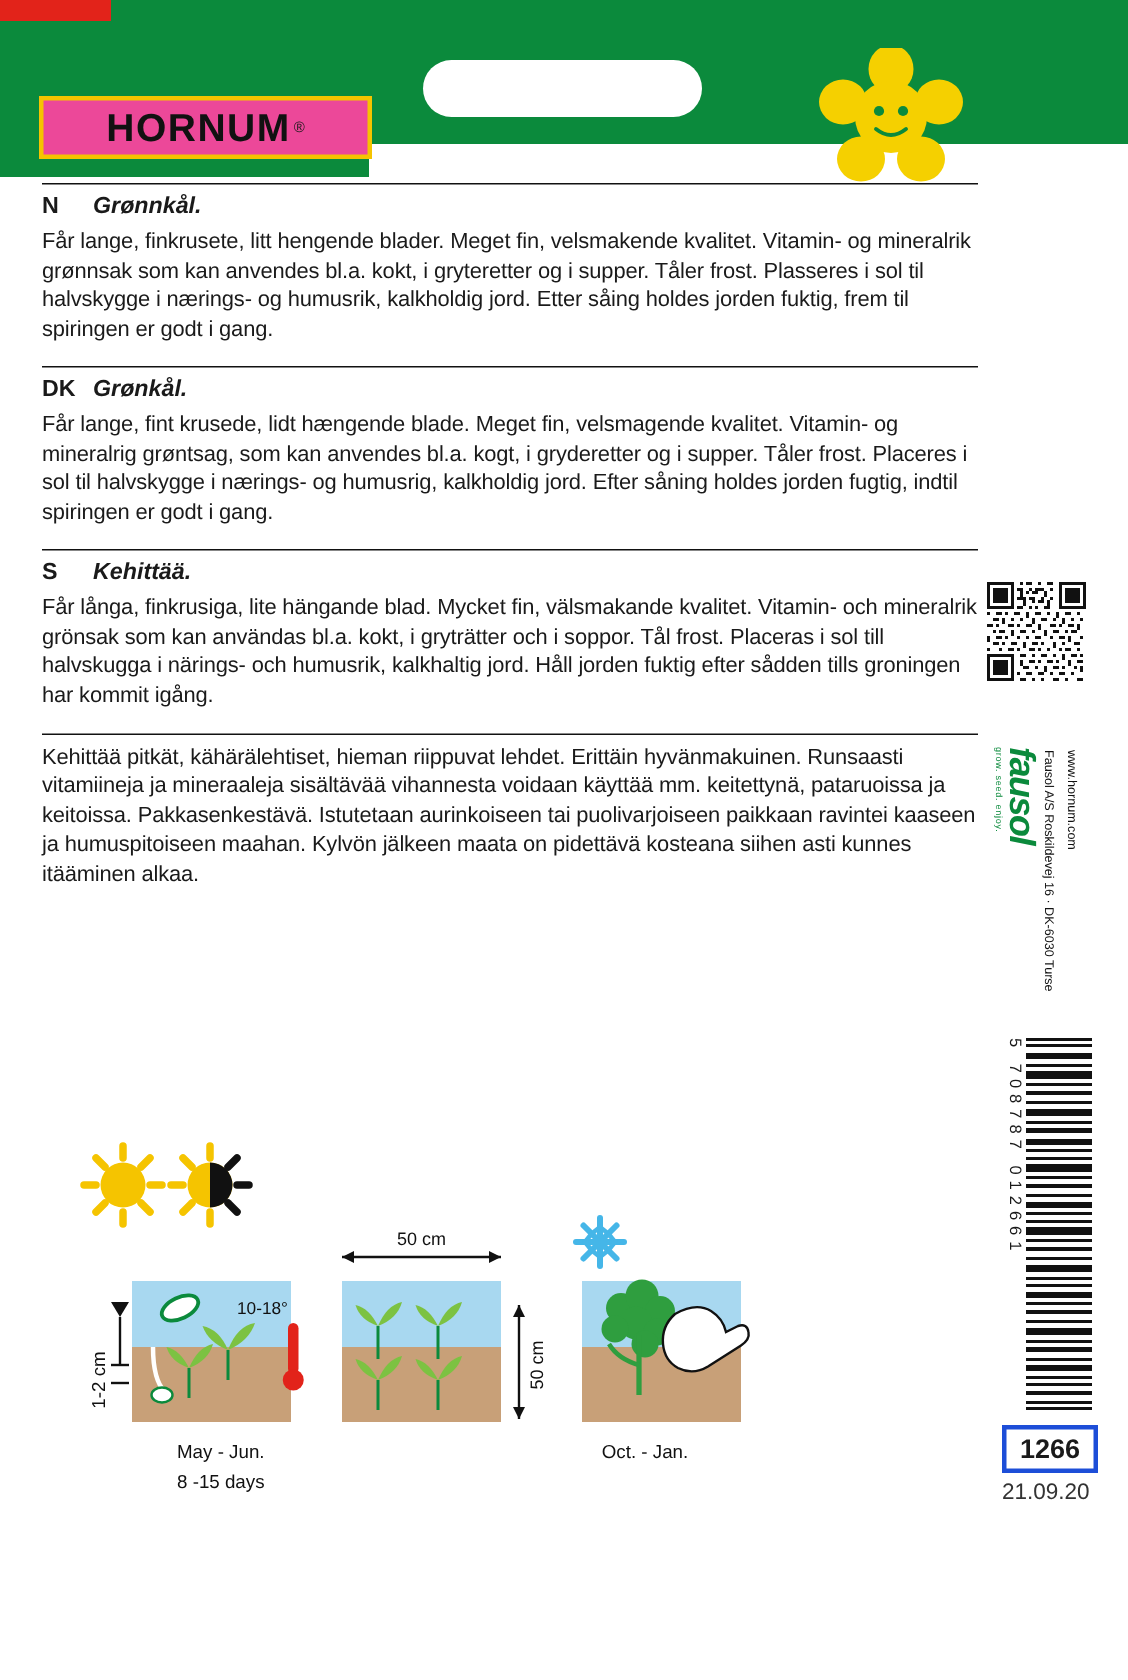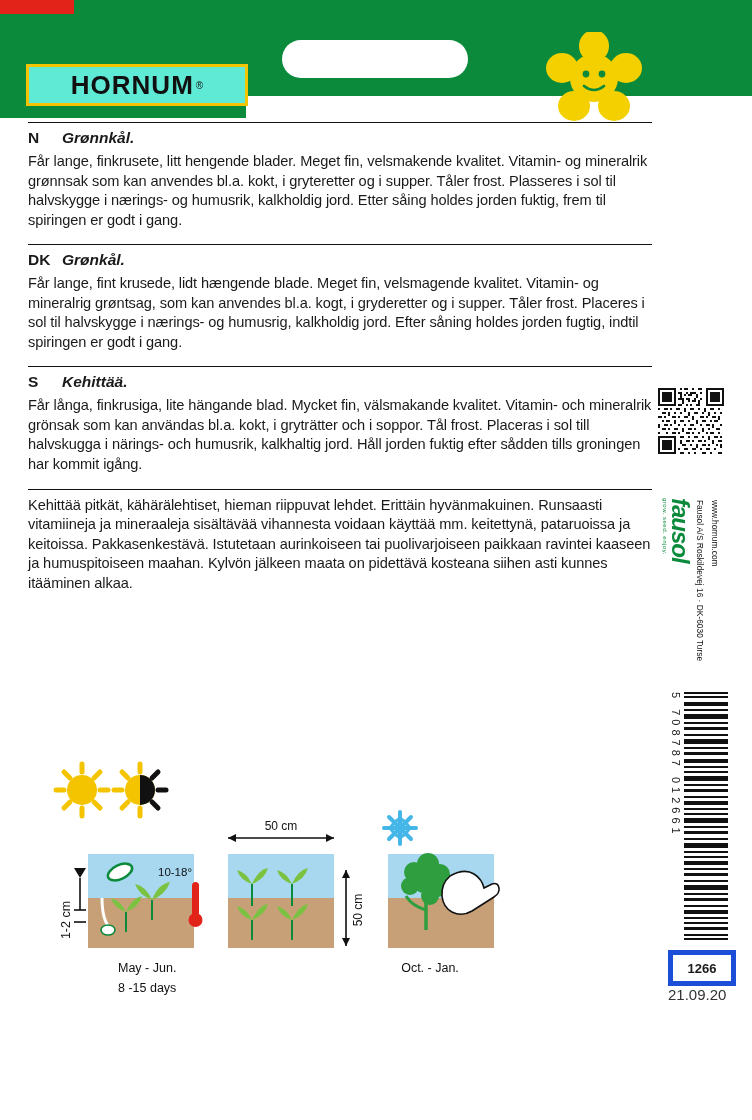--- a/index.html
+++ b/index.html
@@ -55,21 +55,21 @@
     background: #ffffff;
   }
 
   
   .logo {
     position: absolute;
     left: 26px;
     top: 64px;
     width: 222px;
     height: 42px;
-    background: #5eead4;
+    background: #ec4899;
     border: 3px solid #f5c400;
     box-sizing: border-box;
     display: flex;
     align-items: center;
     justify-content: center;
     z-index: 5;
   }
   .logo-text {
     font-family: "Liberation Sans", sans-serif;
     font-weight: bold;
@@ -204,25 +204,25 @@
     letter-spacing: 4px;
     font-family: "Liberation Sans", sans-serif;
   }
 
   .article-box {
     position: absolute;
     left: 668px;
     top: 950px;
     width: 58px;
     height: 26px;
-    border: 5px solid #1d4ed8;
+    border: 3px solid #1d4ed8;
     display: flex;
     align-items: center;
     justify-content: center;
-    font-size: 13px;
+    font-size: 18px;
     font-weight: bold;
   }
   .date-text {
     position: absolute;
     left: 668px;
     top: 986px;
     font-size: 15px;
     color: #333;
   }
 

